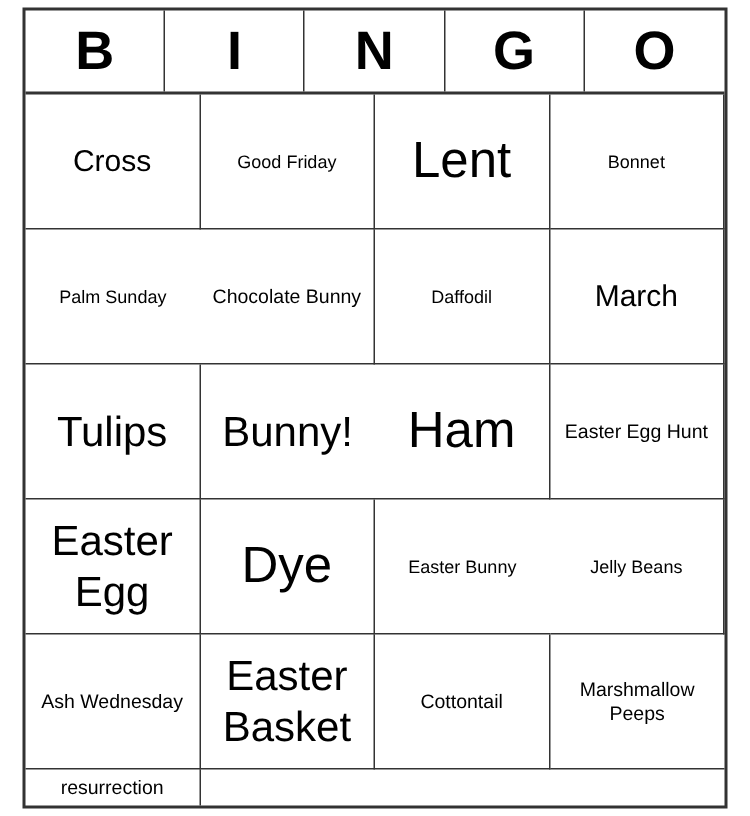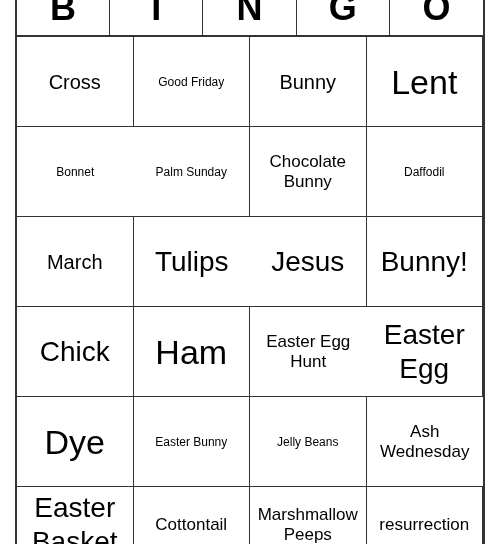--- a/index.html
+++ b/index.html
@@ -46,21 +46,21 @@
       padding: 4px;
       line-height: 1.2;
     }
     .bingo-cell:nth-child(5n) {
       border-right: none;
     }
     .bingo-grid .bingo-cell:nth-child(n+21) {
       border-bottom: none;
     }
     .size-small {
-      font-size: 17px;
+      font-size: 13px;
     }
     .size-medium {
       font-size: 12px;
     }
     .size-large {
       font-size: 20px;
     }
     .size-xlarge {
       font-size: 28px;
     }
@@ -76,31 +76,28 @@
   <div class="bingo-header">
   <div class="bingo-header-cell">B</div>
       <div class="bingo-header-cell">I</div>
       <div class="bingo-header-cell">N</div>
       <div class="bingo-header-cell">G</div>
       <div class="bingo-header-cell">O</div>
     </div>
   <div class="bingo-grid">
   <div class="bingo-cell size-large">Cross</div>
       <div class="bingo-cell size-medium">Good Friday</div>
-      <div class="bingo-cell size-large">Bunny</div>
       <div class="bingo-cell size-xxlarge">Lent</div>
       <div class="bingo-cell size-medium">Bonnet</div>
       <div class="bingo-cell size-medium">Palm Sunday</div>
       <div class="bingo-cell size-small">Chocolate Bunny</div>
       <div class="bingo-cell size-medium">Daffodil</div>
       <div class="bingo-cell size-large">March</div>
       <div class="bingo-cell size-xlarge">Tulips</div>
-      <div class="bingo-cell size-xlarge">Jesus</div>
       <div class="bingo-cell size-xlarge">Bunny!</div>
-      <div class="bingo-cell size-xlarge">Chick</div>
       <div class="bingo-cell size-xxlarge">Ham</div>
       <div class="bingo-cell size-small">Easter Egg Hunt</div>
       <div class="bingo-cell size-xlarge">Easter Egg</div>
       <div class="bingo-cell size-xxlarge">Dye</div>
       <div class="bingo-cell size-medium">Easter Bunny</div>
       <div class="bingo-cell size-medium">Jelly Beans</div>
       <div class="bingo-cell size-small">Ash Wednesday</div>
       <div class="bingo-cell size-xlarge">Easter Basket</div>
       <div class="bingo-cell size-small">Cottontail</div>
       <div class="bingo-cell size-small">Marshmallow Peeps</div>

